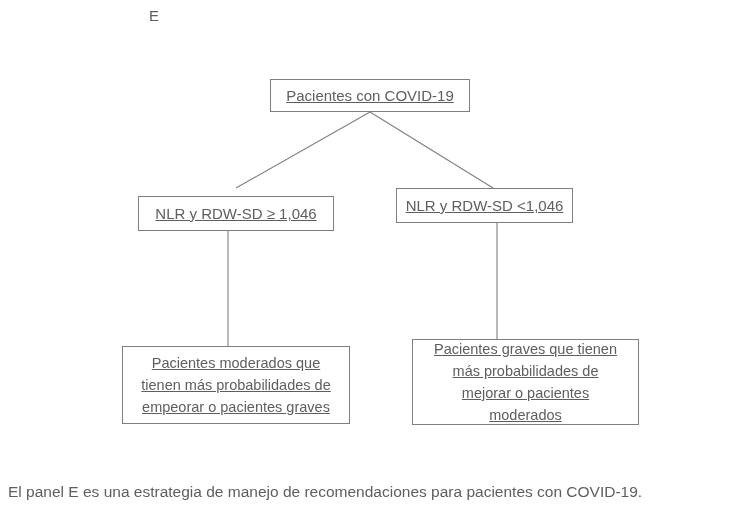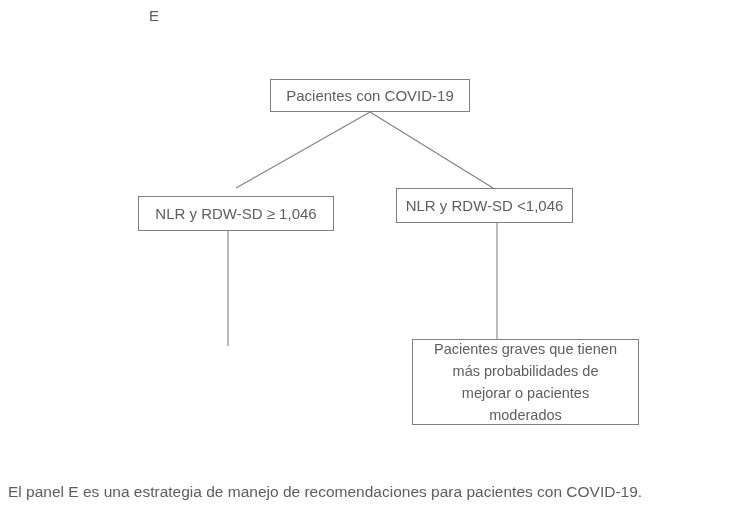--- a/index.html
+++ b/index.html
@@ -55,20 +55,21 @@
     text-align: center;
     color: #5e5e5e;
     font-size: 14.5px;
     line-height: 21px;
     padding: 2px 8px;
   }
 
   .node-text {
     display: block;
     white-space: pre-line;
+    text-decoration: underline;
   }
 
   
   #node-root {
     left: 270px;
     top: 79px;
     width: 200px;
     height: 33px;
     font-size: 15px;
   }
@@ -141,20 +142,25 @@
   </div>
 
   <div class="node" id="node-high">
     <span class="node-text">NLR y RDW-SD ≥ 1,046</span>
   </div>
 
   <div class="node" id="node-low">
     <span class="node-text">NLR y RDW-SD &lt;1,046</span>
   </div>
 
+  <div class="node" id="node-outcome-high">
+    <span class="node-text">Pacientes moderados que
+tienen más probabilidades de
+empeorar o pacientes graves</span>
+  </div>
 
   <div class="node" id="node-outcome-low">
     <span class="node-text">Pacientes graves que tienen
 más probabilidades de
 mejorar o pacientes
 moderados</span>
   </div>
 
 </div>
 

